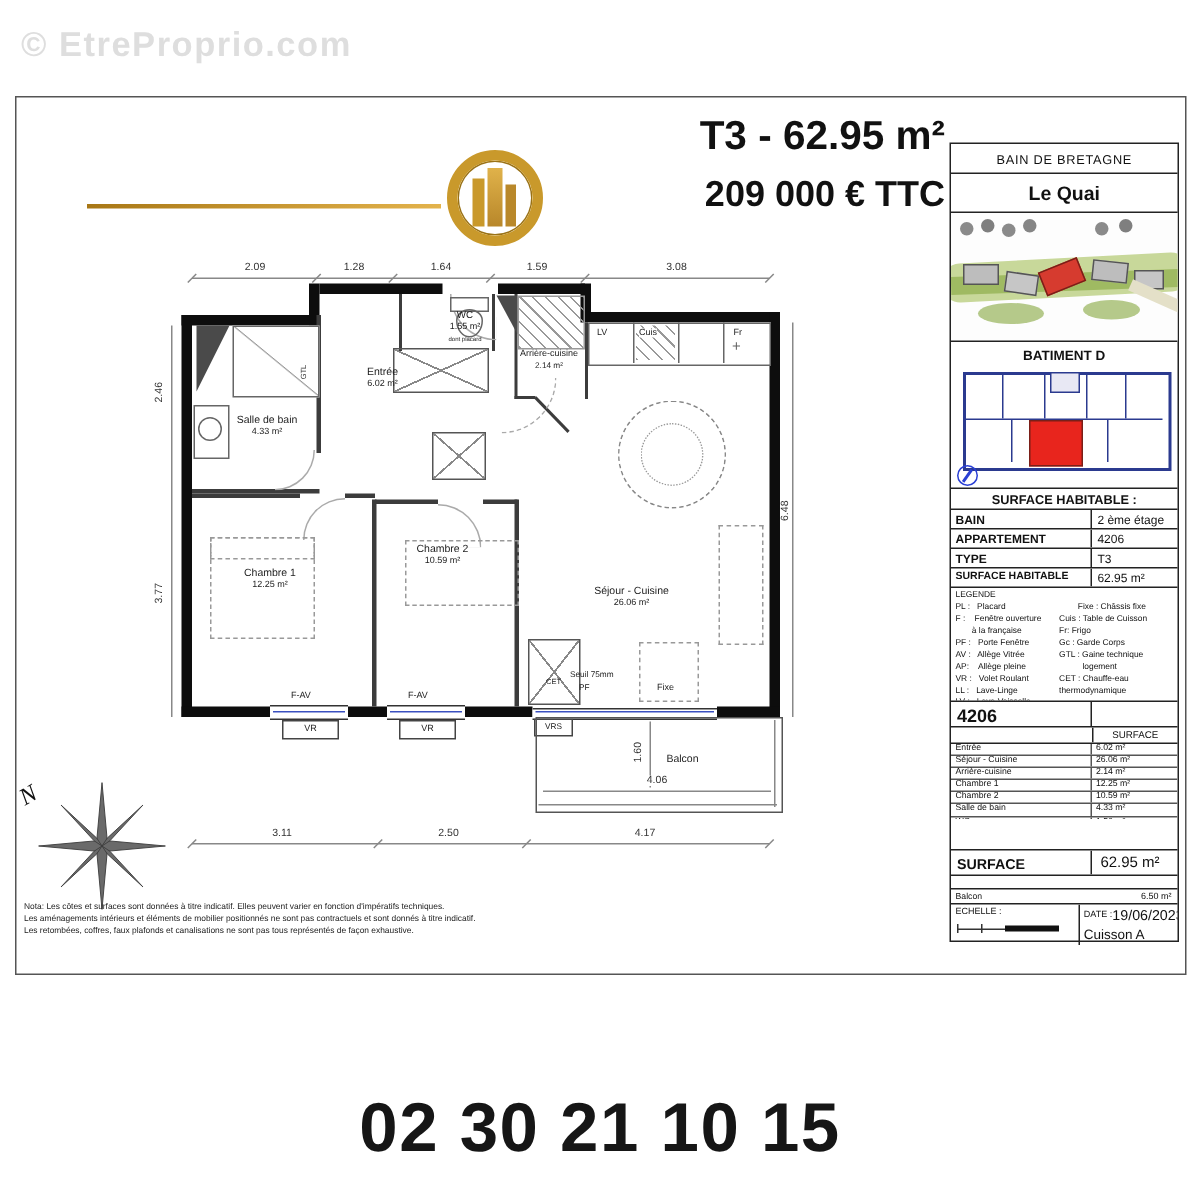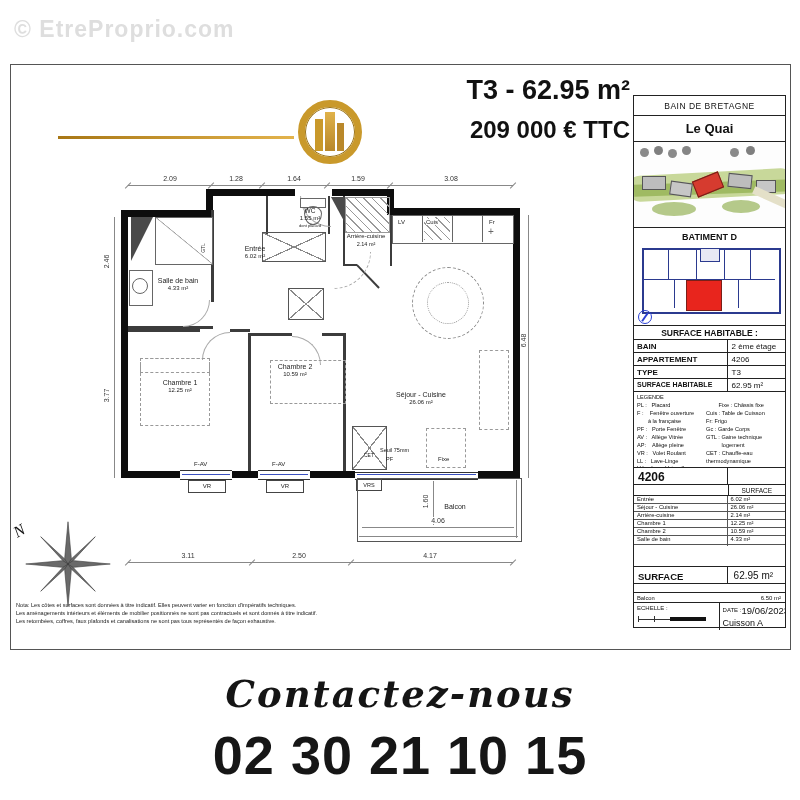--- a/index.html
+++ b/index.html
@@ -375,16 +375,15 @@
         <div class="abs" style="left:20px;top:13px;width:1px;height:6px;background:#333;"></div>
       </div>
       <div style="flex:1;position:relative;">
         <span style="font-size:6px;position:absolute;left:3px;top:4px;">DATE :</span>
         <span style="font-size:9.5px;position:absolute;left:22px;top:2px;">19/06/2023</span>
         <span style="font-size:9px;position:absolute;left:3px;top:15px;">Cuisson A</span>
       </div>
     </div>
   </div>
 
-  <div class="abs" style="left:0;top:672px;width:800px;text-align:center;font-family:'DejaVu Serif',serif;font-style:italic;font-weight:bold;font-size:37px;letter-spacing:2px;color:#151515;">Contactez-nous</div>
-  <div class="abs" style="left:0;top:724px;width:800px;text-align:center;font-weight:800;font-size:54px;letter-spacing:1px;color:#161616;">02 30 21 10 15</div>
+  <div class="abs" style="left:0;top:724px;width:800px;text-align:center;font-weight:800;font-size:46px;letter-spacing:1px;color:#161616;">02 30 21 10 15</div>
 
 </div>
 
 </body></html>

